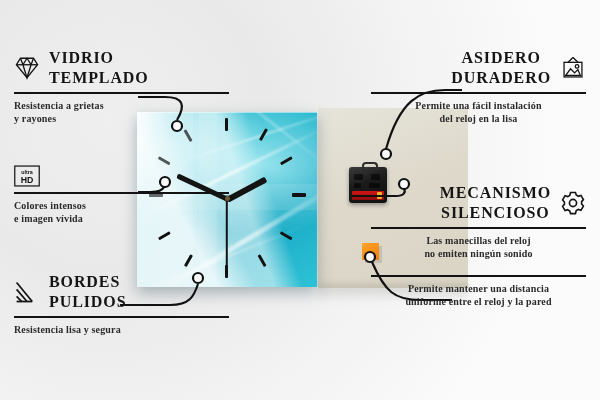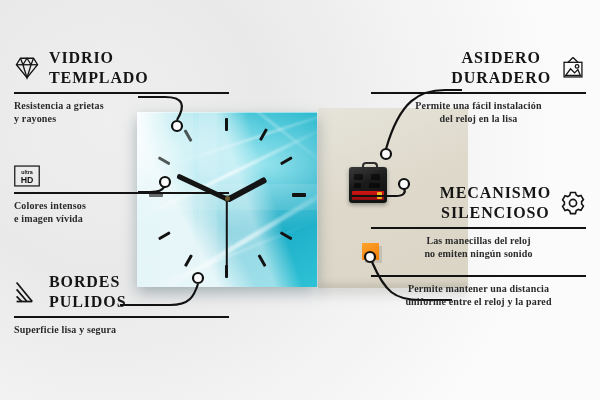--- a/index.html
+++ b/index.html
@@ -200,21 +200,21 @@
         </g>
           </svg>
       </span>
       <div class="title">
         <div>BORDES</div>
         <div>PULIDOS</div>
       </div>
     </div>
     <div class="rule"></div>
     <div class="desc">
-      <div>Superficie lisa y segura</div>
+      <div>Resistencia lisa y segura</div>
     </div>
   </div>
 
   <div class="block right" style="left:371px;top:48px;">
     <div class="head">
       <div class="title">
         <div>ASIDERO</div>
         <div>DURADERO</div>
       </div>
       <span class="ico">

